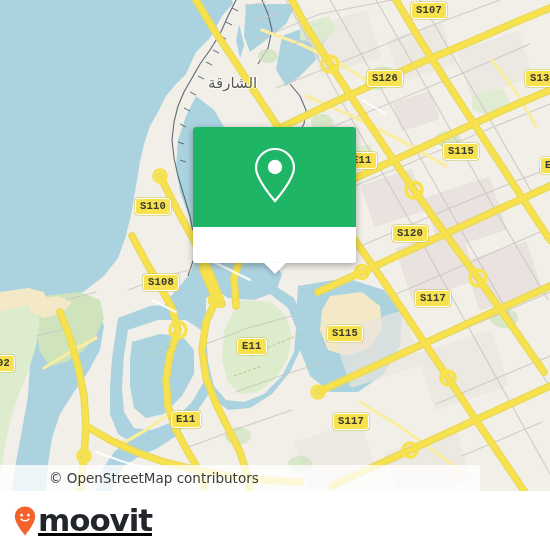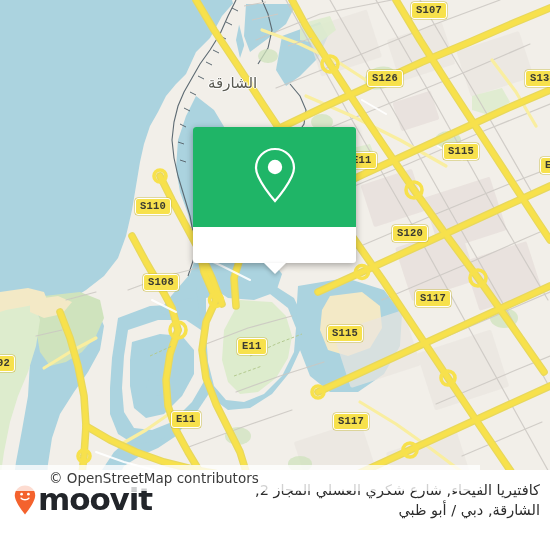--- a/index.html
+++ b/index.html
@@ -122,29 +122,30 @@
   }
   #attribution-text {
     padding-left: 9px;
     font-size: 13.5px;
     color: #3b3b3b;
   }
 
   
   #footer {
     position: absolute;
-    left: 0; top: 470px;
+    left: 0; top: 491px;
     width: 550px; height: 59px;
     background: #ffffff;
     display: flex;
     align-items: center;
     justify-content: space-between;
     box-sizing: border-box;
     padding: 0 10px 0 14px;
     overflow: hidden;
+    text-decoration: underline;
   }
   #brand { display:flex; align-items:center; gap:2px; flex: 0 0 auto; }
   #brand-pin { width: 22px; height: 30px; display:block; }
   #brand-name {
     font-size: 31px;
     font-weight: bold;
     color: #22252a;
     letter-spacing: -1.1px;
     line-height: 31px;
     font-family: "DejaVu Sans", "Liberation Sans", sans-serif;
@@ -460,19 +461,15 @@
         <svg id="brand-pin" viewBox="0 0 22 30" aria-hidden="true">
           <path d="M11 0.6 C5 0.6 0.8 5 0.8 10.6 C0.8 17.6 11 29.4 11 29.4
                    C11 29.4 21.2 17.6 21.2 10.6 C21.2 5 17 0.6 11 0.6 Z" fill="#F4622D"></path>
           <circle cx="7.6" cy="9.2" r="1.35" fill="#ffffff"></circle>
           <circle cx="14.4" cy="9.2" r="1.35" fill="#ffffff"></circle>
           <path d="M7.2 13.2 C8.6 15.2 13.4 15.2 14.8 13.2" fill="none" stroke="#ffffff" stroke-width="1.5" stroke-linecap="round"></path>
         </svg>
       </span>
       <span id="brand-name">moovit</span>
     </div>
-    <div id="address">
-      <span id="address-line1">كافتيريا الفيحاء, شارع شكري العسلي المجاز 2,</span>
-      <span id="address-line2">الشارقة, دبي / أبو ظبي</span>
-    </div>
   </div>
 
 </div>
 
 </body></html>

